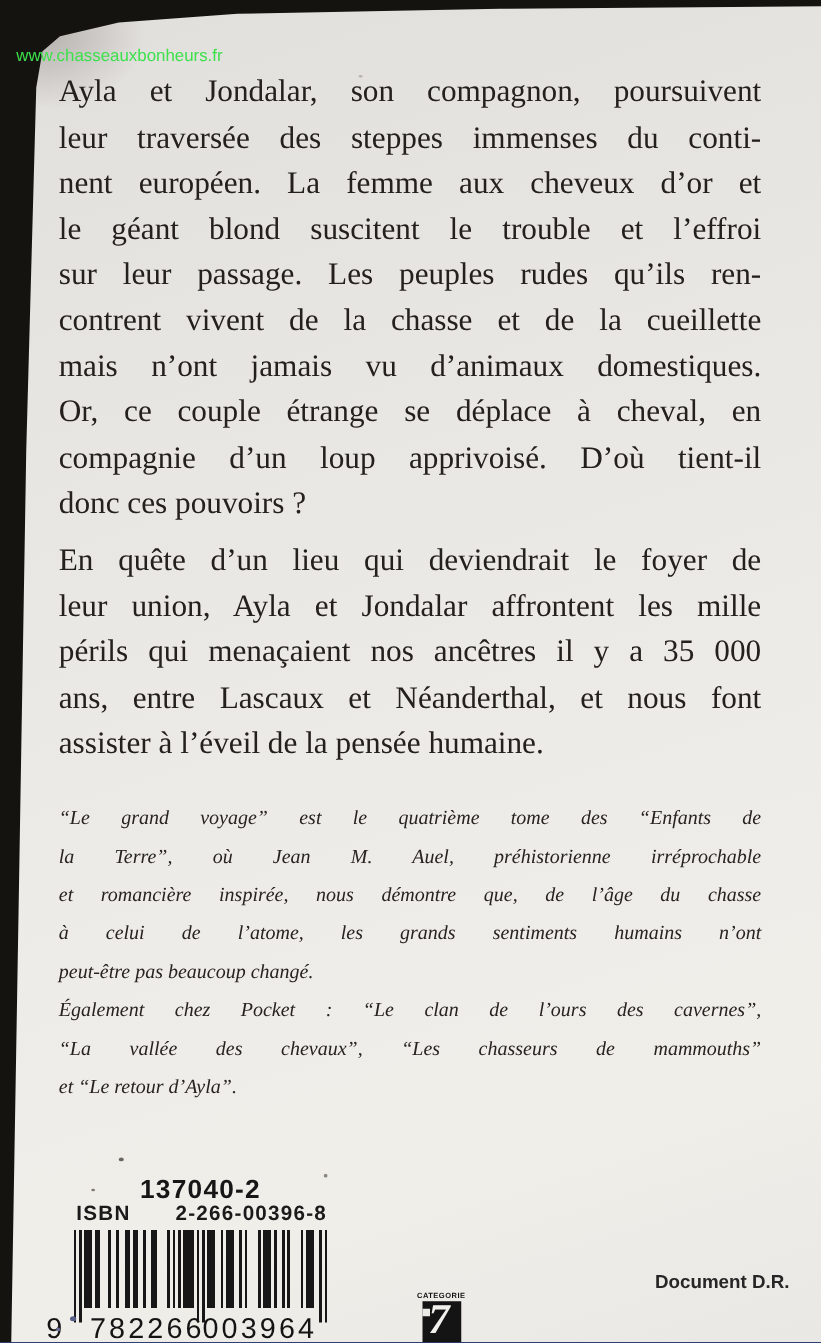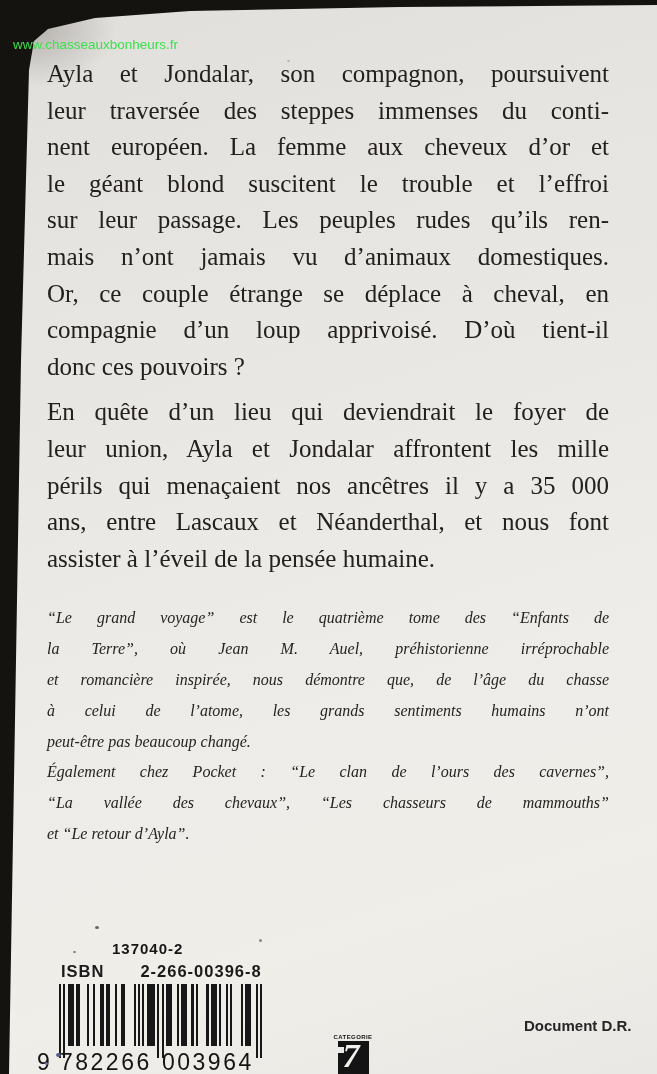--- a/index.html
+++ b/index.html
@@ -13,29 +13,29 @@
   
   .text-block{position:absolute;left:47px;top:56px;width:562px;color:#23201d;}
   .serif{font-family:"Liberation Serif","DejaVu Serif",serif;font-size:25px;line-height:36.6px;}
   .p2{margin-top:9px;}
   .italic{font-family:"Liberation Serif","DejaVu Serif",serif;font-style:italic;
           font-size:16px;line-height:30.8px;color:#262320;}
   .review{margin-top:26px;}
   .tline{text-align:justify;text-align-last:justify;}
   .para .tline:last-child{text-align-last:left;}
   
-  .product-code{position:absolute;left:112px;top:940px;font-weight:700;font-size:15px;
+  .product-code{position:absolute;left:112px;top:940px;font-weight:700;font-size:21px;
                 letter-spacing:1px;color:#161616;}
   .isbn-row{position:absolute;left:61px;top:962px;display:flex;gap:36px;font-weight:700;
             font-size:16.5px;letter-spacing:1px;color:#1a1a1a;}
   .barcode{position:absolute;left:59px;top:984px;width:203px;height:74px;}
   .barcode rect{fill:#171717;}
   .ean{position:absolute;top:1051px;font-size:23px;line-height:1;letter-spacing:2.5px;color:#141414;}
   .d-prefix{left:37px;}
-  .d-g1{left:60px;}
+  .d-g1{left:72px;}
   .d-g2{left:162px;}
   .categorie{position:absolute;left:333px;top:1034px;width:40px;text-align:center;}
   .cat-label{font-size:6px;font-weight:700;letter-spacing:.4px;color:#111;}
   .cat-box{margin:1px auto 0;width:31px;height:38px;background:#141414;position:relative;}
   .cat-notch{position:absolute;left:0;top:6px;width:6px;height:6px;background:#eceae6;}
   .cat-num{position:absolute;left:5px;top:-4px;color:#f2f0ec;font-family:"Liberation Serif",serif;
            font-weight:700;font-style:italic;font-size:34px;}
   .credit{position:absolute;left:524px;top:1017px;font-weight:700;font-size:15px;color:#262626;}
   
   .edge{position:absolute;inset:0;z-index:5;pointer-events:none;}
@@ -55,20 +55,21 @@
   <div class="paper">
     <div class="corner-shade"></div>
 
     <div class="text-block">
       <div class="para serif">
           <div class="tline">Ayla et Jondalar, son compagnon, poursuivent</div>
           <div class="tline">leur traversée des steppes immenses du conti-</div>
           <div class="tline">nent européen. La femme aux cheveux d’or et</div>
           <div class="tline">le géant blond suscitent le trouble et l’effroi</div>
           <div class="tline">sur leur passage. Les peuples rudes qu’ils ren-</div>
+          <div class="tline">contrent vivent de la chasse et de la cueillette</div>
           <div class="tline">mais n’ont jamais vu d’animaux domestiques.</div>
           <div class="tline">Or, ce couple étrange se déplace à cheval, en</div>
           <div class="tline">compagnie d’un loup apprivoisé. D’où tient-il</div>
           <div class="tline">donc ces pouvoirs ?</div>
         </div>
       <div class="para serif p2">
           <div class="tline">En quête d’un lieu qui deviendrait le foyer de</div>
           <div class="tline">leur union, Ayla et Jondalar affrontent les mille</div>
           <div class="tline">périls qui menaçaient nos ancêtres il y a 35 000</div>
           <div class="tline">ans, entre Lascaux et Néanderthal, et nous font</div>

